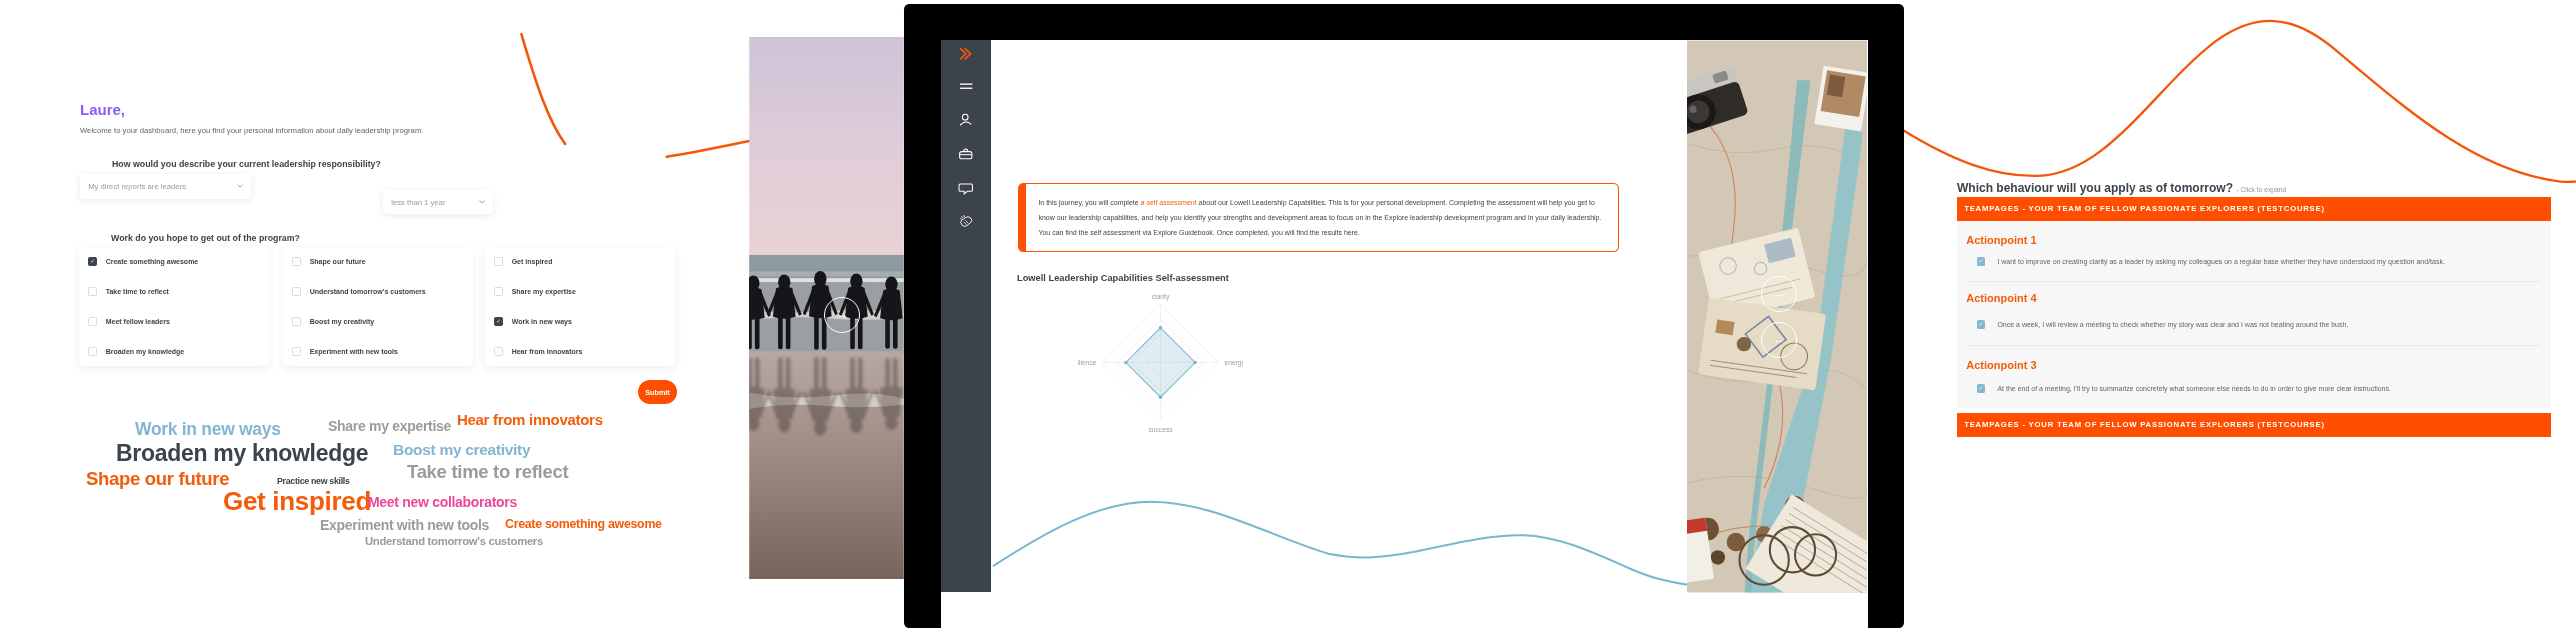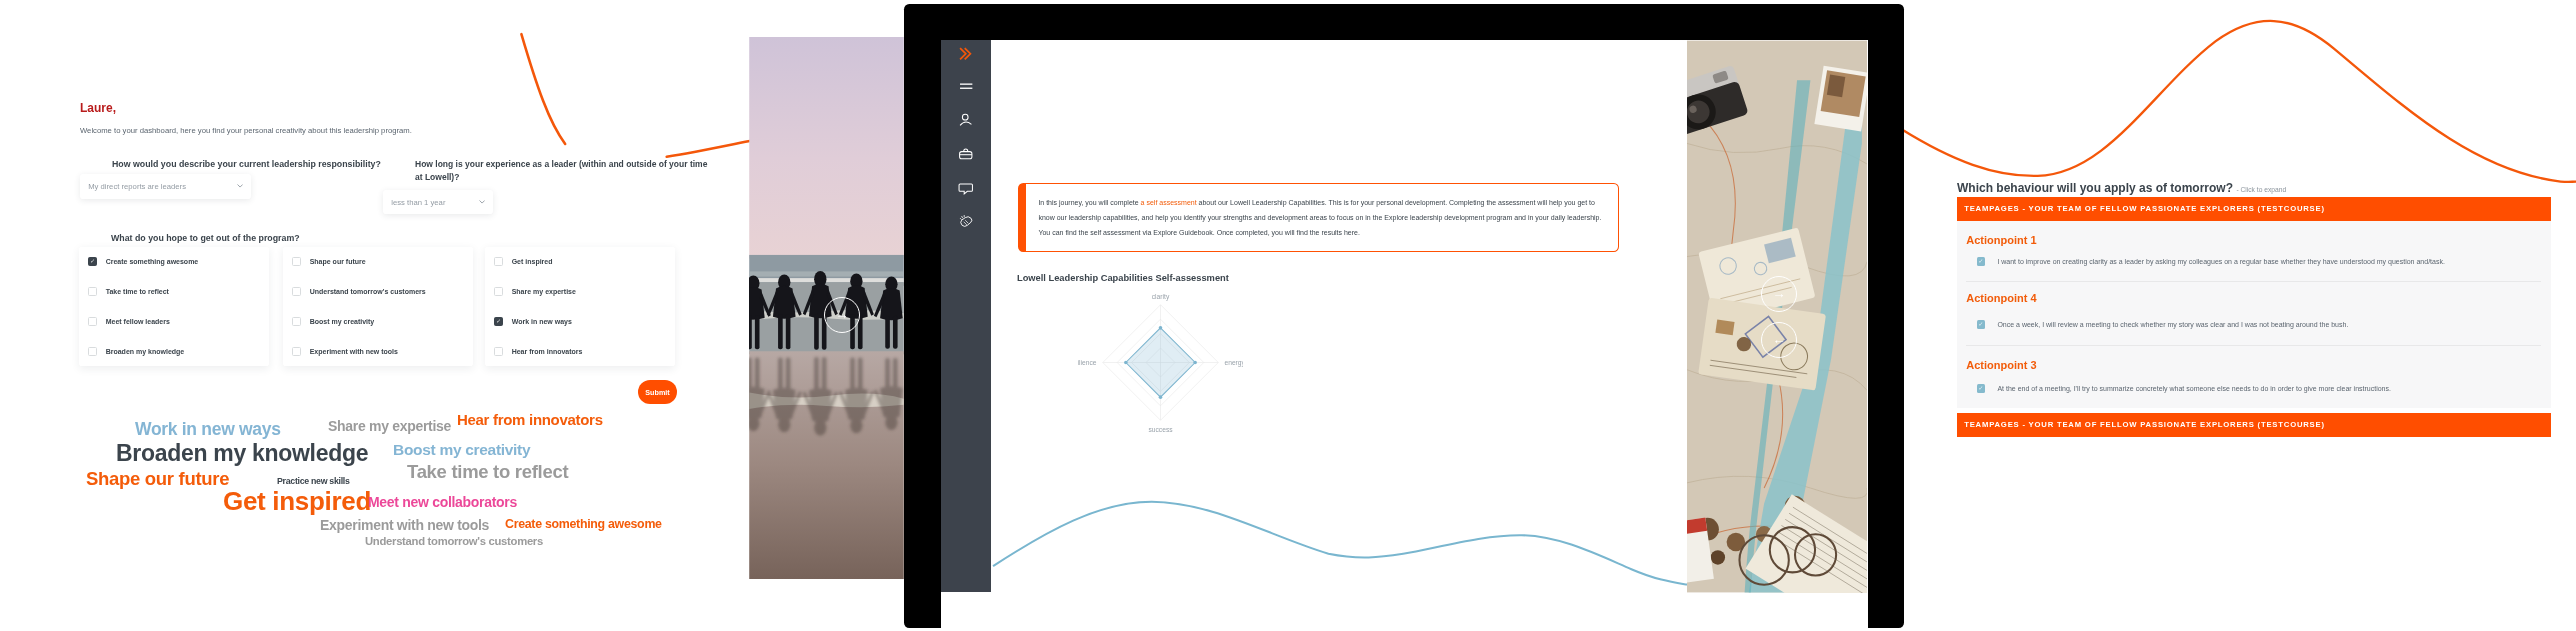--- a/index.html
+++ b/index.html
@@ -5,21 +5,21 @@
   html,body{margin:0;padding:0;background:#fff;}
   #canvas{position:relative;width:2811px;height:632px;overflow:hidden;background:#fff;
           font-family:"Liberation Sans",sans-serif;}
   .abs{position:absolute;}
   svg{display:block;}
 
   
   #decor{position:absolute;left:0;top:0;z-index:1;}
 
   
-  .dash-title{font-size:12px;font-weight:bold;color:#b91c1c;}
+  .dash-title{font-size:15px;font-weight:bold;color:#8b5cf6;}
   .dash-welcome{font-size:7.7px;color:#5b656f;}
   .q{font-weight:bold;color:#3b444c;font-size:8.8px;line-height:1.55;margin-left:32px;}
   .card{background:#fff;border-radius:3.1px;box-shadow:0 1.5px 6.2px rgba(40,50,60,.10);}
   .dd{display:flex;align-items:center;justify-content:space-between;padding:0 8.2px;
       color:#949ca4;font-size:7.7px;cursor:pointer;}
   .goal-col{position:absolute;top:0;width:190px;border-radius:3.1px;
             box-shadow:0 2.6px 8.2px rgba(40,50,60,.08);}
   .goal-card{display:flex;align-items:center;height:29px;margin-bottom:1px;background:#fff;}
   .goal-col .goal-card:first-child{border-radius:3.1px 3.1px 0 0;}
   .goal-col .goal-card:last-child{border-radius:0 0 3.1px 3.1px;margin-bottom:0;}
@@ -73,39 +73,38 @@
 
   <svg id="decor" width="2811" height="632" viewBox="0 0 5456 1226">
     <path d="M 1012 66 C 1042 168 1066 238 1097 279" fill="none" stroke="#f4570a" stroke-width="5" stroke-linecap="round"></path>
     <path d="M 1294 304 C 1346 296 1402 284 1462 272" fill="none" stroke="#f4570a" stroke-width="5" stroke-linecap="round"></path>
     <path d="M 3690 250 C 3790 312 3872 343 3955 341 C 4090 338 4180 172 4300 80 C 4378 24 4448 26 4530 94 C 4660 202 4800 332 4970 352 C 5030 358 5072 330 5105 262 C 5138 194 5150 118 5160 52" fill="none" stroke="#f4570a" stroke-width="4.5" stroke-linecap="round"></path>
   </svg>
 
   <div class="abs" style="left:80px;top:101px;z-index:2;">
     <div class="dash-title">Laure,</div>
   </div>
-  <div class="abs dash-welcome" style="left:80px;top:126px;z-index:2;">Welcome to your dashboard, here you find your personal creativity about this leadership program.</div>
+  <div class="abs dash-welcome" style="left:80px;top:126px;z-index:2;">Welcome to your dashboard, here you find your personal information about daily leadership program.</div>
 
   <div class="abs q" style="left:80px;top:158px;width:289px;z-index:2;">How would you describe your current leadership responsibility?</div>
   <div class="abs card dd" style="left:80px;top:174px;width:155px;height:25px;z-index:2;">
     <span>My direct reports are leaders</span>
     <svg width="6.2" height="4.1" viewBox="0 0 12 8">
       <polyline points="1,1 6,6 11,1" fill="none" stroke="#949ca4" stroke-width="1.8"></polyline>
       </svg>
   </div>
 
-  <div class="abs q" style="left:383px;top:158px;width:299px;font-size:8.5px;z-index:2;">How long is your experience as a leader (within and outside of your time at Lowell)?</div>
   <div class="abs card dd" style="left:383px;top:190px;width:94px;height:24px;z-index:2;">
     <span>less than 1 year</span>
     <svg width="6.2" height="4.1" viewBox="0 0 12 8">
       <polyline points="1,1 6,6 11,1" fill="none" stroke="#949ca4" stroke-width="1.8"></polyline>
       </svg>
   </div>
 
-  <div class="abs q" style="left:79px;top:232px;z-index:2;">What do you hope to get out of the program?</div>
+  <div class="abs q" style="left:79px;top:232px;z-index:2;">Work do you hope to get out of the program?</div>
 
   <div class="abs" id="goals-grid" style="left:79px;top:247px;width:598px;height:120px;z-index:2;">
       <div class="goal-col" style="left: 0px;">
         <div class="goal-card">
           <span class="cb checked">✓</span>
           <span class="goal-label">Create something awesome</span>
         </div>
         <div class="goal-card">
           <span class="cb"></span>
           <span class="goal-label">Take time to reflect</span>

